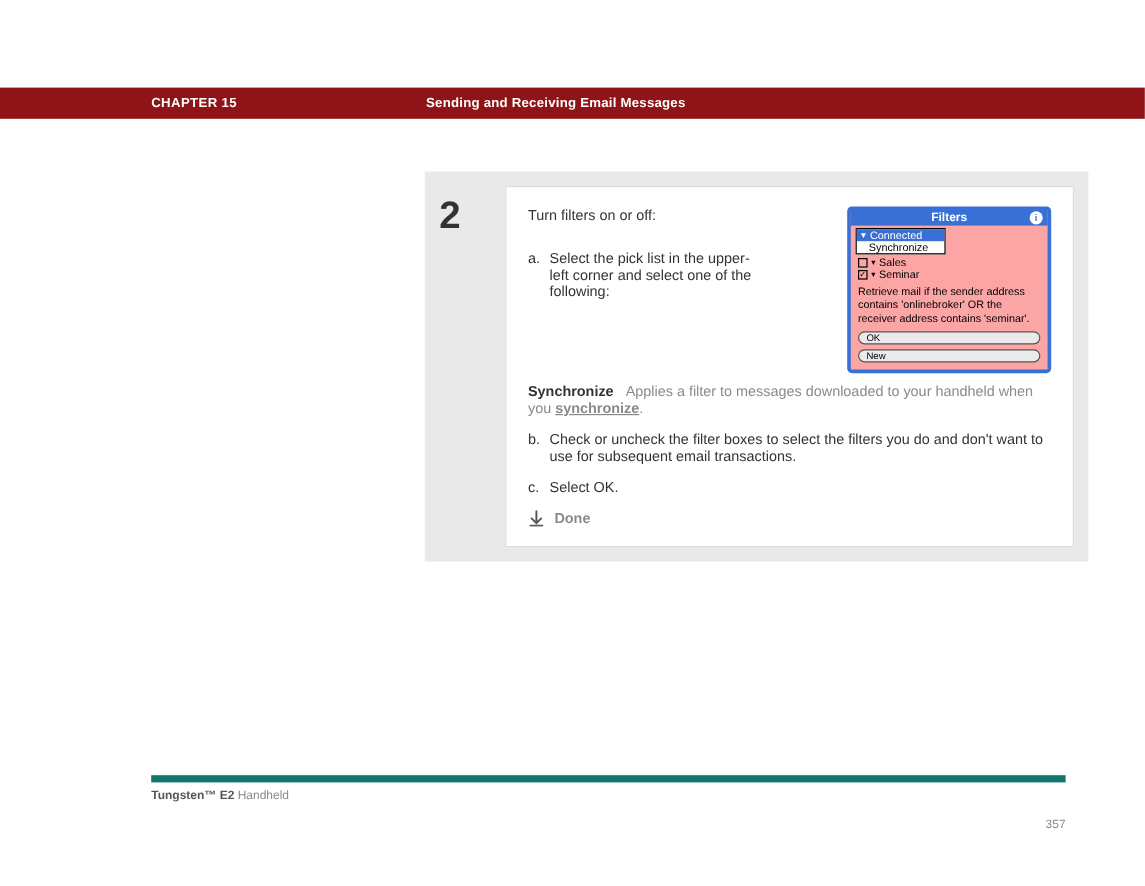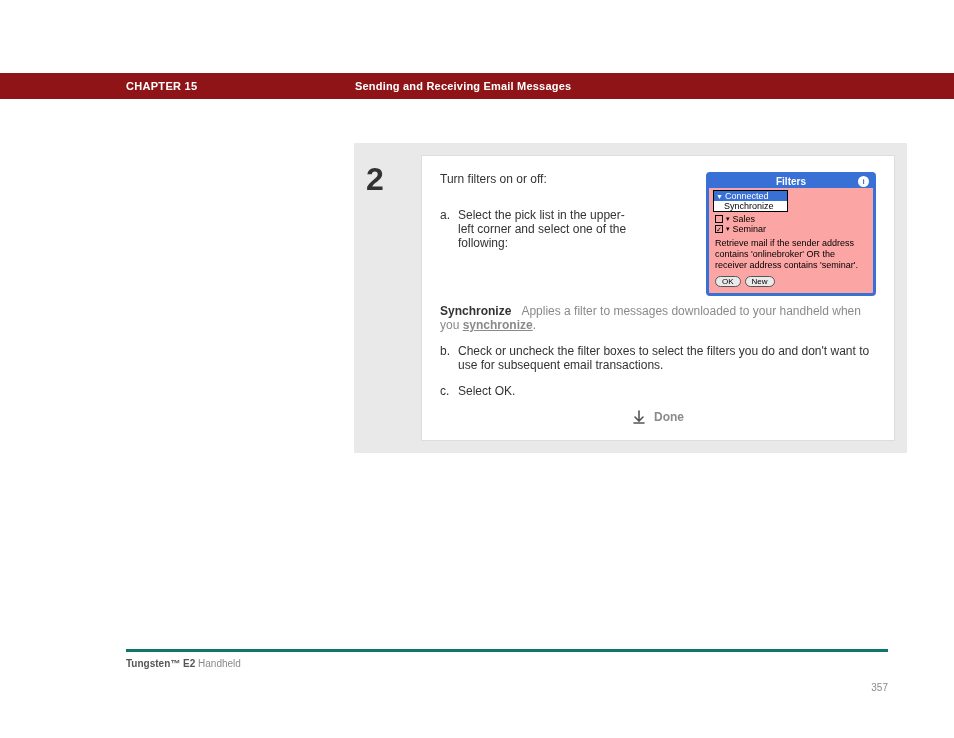--- a/index.html
+++ b/index.html
@@ -128,50 +128,49 @@
       align-items: center;
       padding: 0px 2px;
       color: #000;
       gap: 3px;
     }
     .cb {
       width: 8px; height: 8px; border: 1px solid #000; display: inline-flex; align-items: center; justify-content: center; font-size: 7px; line-height: 7px;
     }
     .arrow-small { font-size: 7px; }
     .device-msg { padding: 4px 2px 6px 2px; color: #000; line-height: 1.2; }
-    .device-buttons { display: flex; gap: 4px; padding: 0 2px; }
+    .device-buttons { display: flex; gap: 4px; padding: 0 2px; flex-direction: column; }
     .dbtn {
       border: 1px solid #555;
       border-radius: 8px;
       padding: 0px 6px;
       font-size: 8px;
       background: #eaeaea;
       color: #000;
     }
     .done-row {
       display: flex;
       align-items: center;
       gap: 8px;
       margin-top: 6px;
-      justify-content: center;
     }
     .done-arrow {
       width: 14px;
       height: 14px;
       display: flex;
       align-items: center;
       justify-content: center;
     }
     .done-text { font-weight: bold; color: #8a8a8a; font-size: 12px; }
     .footer {
       position: absolute;
       left: 126px;
       bottom: 45px;
       width: 762px;
-      border-top: 3px solid #0f766e;
+      border-top: 6px solid #0f766e;
       padding-top: 6px;
       display: flex;
       justify-content: space-between;
       font-size: 10px;
       color: #8a8a8a;
     }
     .footer-product b { color: #555; }
     .page-num { color: #8a8a8a; margin-top: 24px; }
   </style>
 </head>

